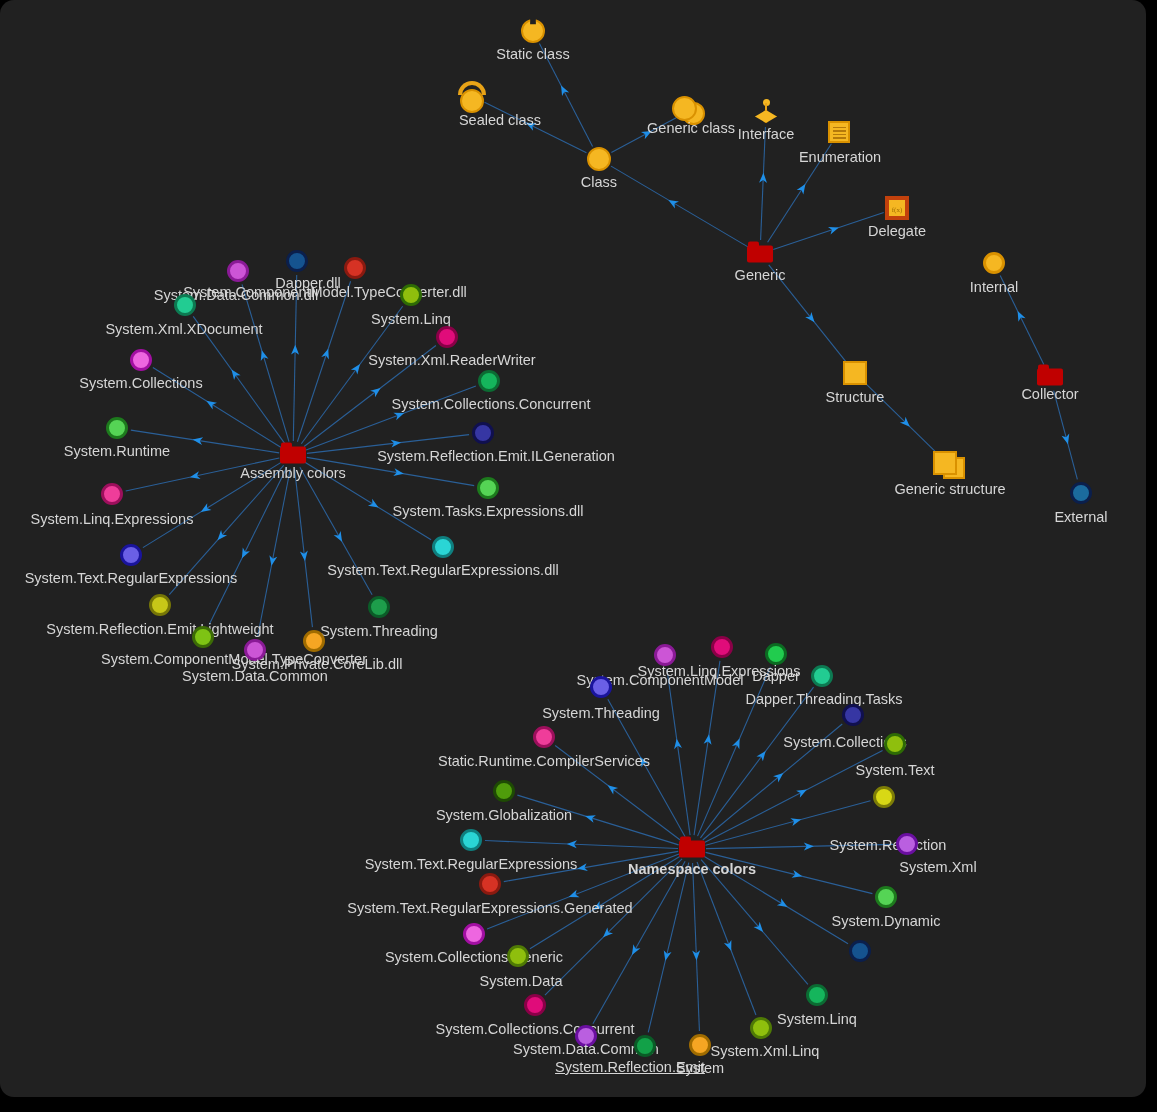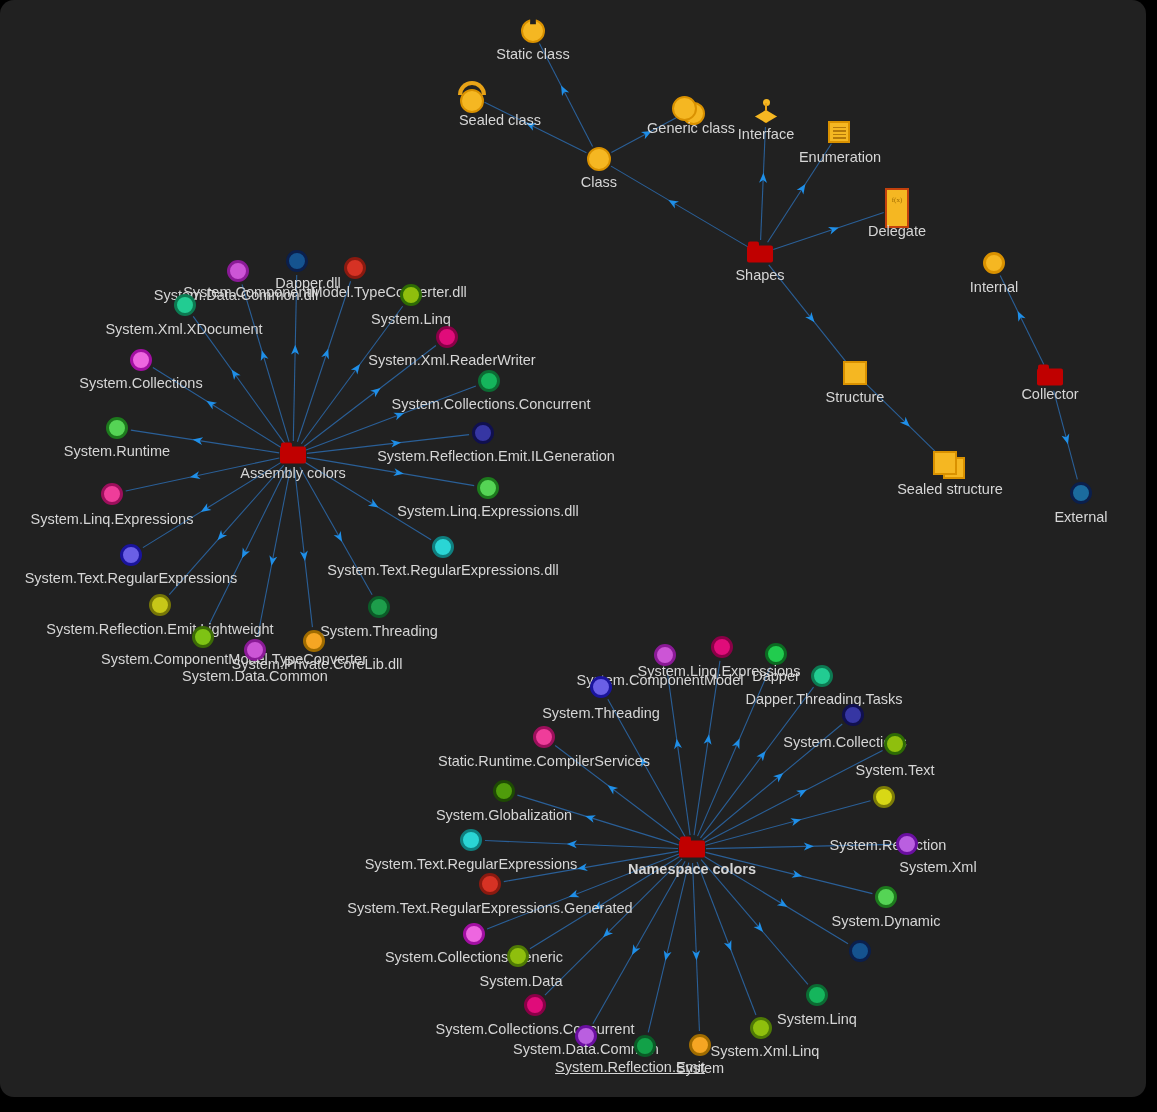--- a/index.html
+++ b/index.html
@@ -167,23 +167,23 @@
     width: 13px; height: 1.6px;
     background: #b5790a;
     display: block;
   }
   .enum-sq i:nth-child(1){ top: 3.5px; }
   .enum-sq i:nth-child(2){ top: 7px; }
   .enum-sq i:nth-child(3){ top: 10.5px; }
   .enum-sq i:nth-child(4){ top: 14px; }
   
   .delegate-sq {
-    width: 24px; height: 40px;
-    background: #f5b722;
-    border: 2px solid #c2410c;
+    width: 24px; height: 24px;
+    background: #f5b722;
+    border: 4px solid #c2410c;
     box-sizing: border-box;
     color: #a06c00;
     font-size: 7px;
     text-align: center;
     line-height: 20px;
     font-family: "Liberation Serif", serif;
   }
   
   .struct-sq {
     width: 24px; height: 24px;
@@ -324,21 +324,21 @@
         <line x1="688.7510827257272" y1="862.617802192165" x2="648.2489172742728" y2="1032.3821978078352" marker-mid=""></line>
         <path d="M -5 -4 L 5 0 L -5 4 L -2.2 0 Z" fill="#1f8fe8" stroke="none" transform="translate(666.4748917274272,955.9882197807835) rotate(103.41870808106879)"></path>
         <line x1="692.5709531732003" y1="862.9883527434081" x2="699.4290468267997" y2="1031.011647256592" marker-mid=""></line>
         <path d="M -5 -4 L 5 0 L -5 4 L -2.2 0 Z" fill="#1f8fe8" stroke="none" transform="translate(696.34290468268,955.4011647256592) rotate(87.6626941408762)"></path>
       </g>
   </svg>
   <div id="nodes">
       <div class="node" style="left: 760px; top: 254px;">
         <div class="glyph folder"></div>
       </div>
-      <div class="node-label" style="left: 760px; top: 268px; transform: translate(-50%, 0px); position: absolute;">Shapes</div>
+      <div class="node-label" style="left: 760px; top: 268px; transform: translate(-50%, 0px); position: absolute;">Generic</div>
       <div class="node" style="left: 533px; top: 31px;">
         <div class="glyph static-cls">
           <div class="base"></div>
         </div>
       </div>
       <div class="node-label" style="left: 533px; top: 47px; transform: translate(-50%, 0px); position: absolute;">Static class</div>
       <div class="node" style="left: 472px; top: 96px;">
         <div class="glyph sealed-cls">
           <div class="cap"></div>
           <div class="base"></div>
@@ -380,21 +380,21 @@
       <div class="node" style="left: 855px; top: 373px;">
         <div class="glyph struct-sq"></div>
       </div>
       <div class="node-label" style="left: 855px; top: 390px; transform: translate(-50%, 0px); position: absolute;">Structure</div>
       <div class="node" style="left: 950px; top: 466px;">
         <div class="glyph gstruct">
           <div class="back"></div>
           <div class="front"></div>
         </div>
       </div>
-      <div class="node-label" style="left: 950px; top: 482px; transform: translate(-50%, 0px); position: absolute;">Sealed structure</div>
+      <div class="node-label" style="left: 950px; top: 482px; transform: translate(-50%, 0px); position: absolute;">Generic structure</div>
       <div class="node" style="left: 1050px; top: 377px;">
         <div class="glyph folder"></div>
       </div>
       <div class="node-label" style="left: 1050px; top: 387px; transform: translate(-50%, 0px); position: absolute;">Collector</div>
       <div class="node" style="left: 994px; top: 263px;">
         <div class="glyph dot" style="width: 22px; height: 22px; background: rgb(245, 183, 34); border: 3px solid rgb(217, 145, 0);"></div>
       </div>
       <div class="node-label" style="left: 994px; top: 280px; transform: translate(-50%, 0px); position: absolute;">Internal</div>
       <div class="node" style="left: 1081px; top: 493px;">
         <div class="glyph dot" style="width: 22px; height: 22px; background: rgb(27, 107, 158); border: 3px solid rgb(11, 31, 76);"></div>
@@ -448,21 +448,21 @@
         <div class="glyph dot" style="width: 22px; height: 22px; background: rgb(54, 54, 163); border: 3px solid rgb(16, 16, 79);"></div>
       </div>
       <div class="node-label" style="left: 496px; top: 449px; transform: translate(-50%, 0px); position: absolute;">System.Reflection.Emit.ILGeneration</div>
       <div class="node" style="left: 131px; top: 555px;">
         <div class="glyph dot" style="width: 22px; height: 22px; background: rgb(106, 95, 230); border: 3px solid rgb(26, 20, 156);"></div>
       </div>
       <div class="node-label" style="left: 131px; top: 571px; transform: translate(-50%, 0px); position: absolute;">System.Text.RegularExpressions</div>
       <div class="node" style="left: 488px; top: 488px;">
         <div class="glyph dot" style="width: 22px; height: 22px; background: rgb(85, 212, 85); border: 3px solid rgb(29, 122, 29);"></div>
       </div>
-      <div class="node-label" style="left: 488px; top: 504px; transform: translate(-50%, 0px); position: absolute;">System.Linq.Expressions.dll</div>
+      <div class="node-label" style="left: 488px; top: 504px; transform: translate(-50%, 0px); position: absolute;">System.Tasks.Expressions.dll</div>
       <div class="node" style="left: 160px; top: 605px;">
         <div class="glyph dot" style="width: 22px; height: 22px; background: rgb(199, 199, 24); border: 3px solid rgb(118, 118, 7);"></div>
       </div>
       <div class="node-label" style="left: 160px; top: 622px; transform: translate(-50%, 0px); position: absolute;">System.Reflection.Emit.Lightweight</div>
       <div class="node" style="left: 443px; top: 547px;">
         <div class="glyph dot" style="width: 22px; height: 22px; background: rgb(42, 213, 213); border: 3px solid rgb(15, 127, 127);"></div>
       </div>
       <div class="node-label" style="left: 443px; top: 563px; transform: translate(-50%, 0px); position: absolute;">System.Text.RegularExpressions.dll</div>
       <div class="node" style="left: 203px; top: 637px;">
         <div class="glyph dot" style="width: 22px; height: 22px; background: rgb(126, 195, 20); border: 3px solid rgb(60, 107, 6);"></div>

